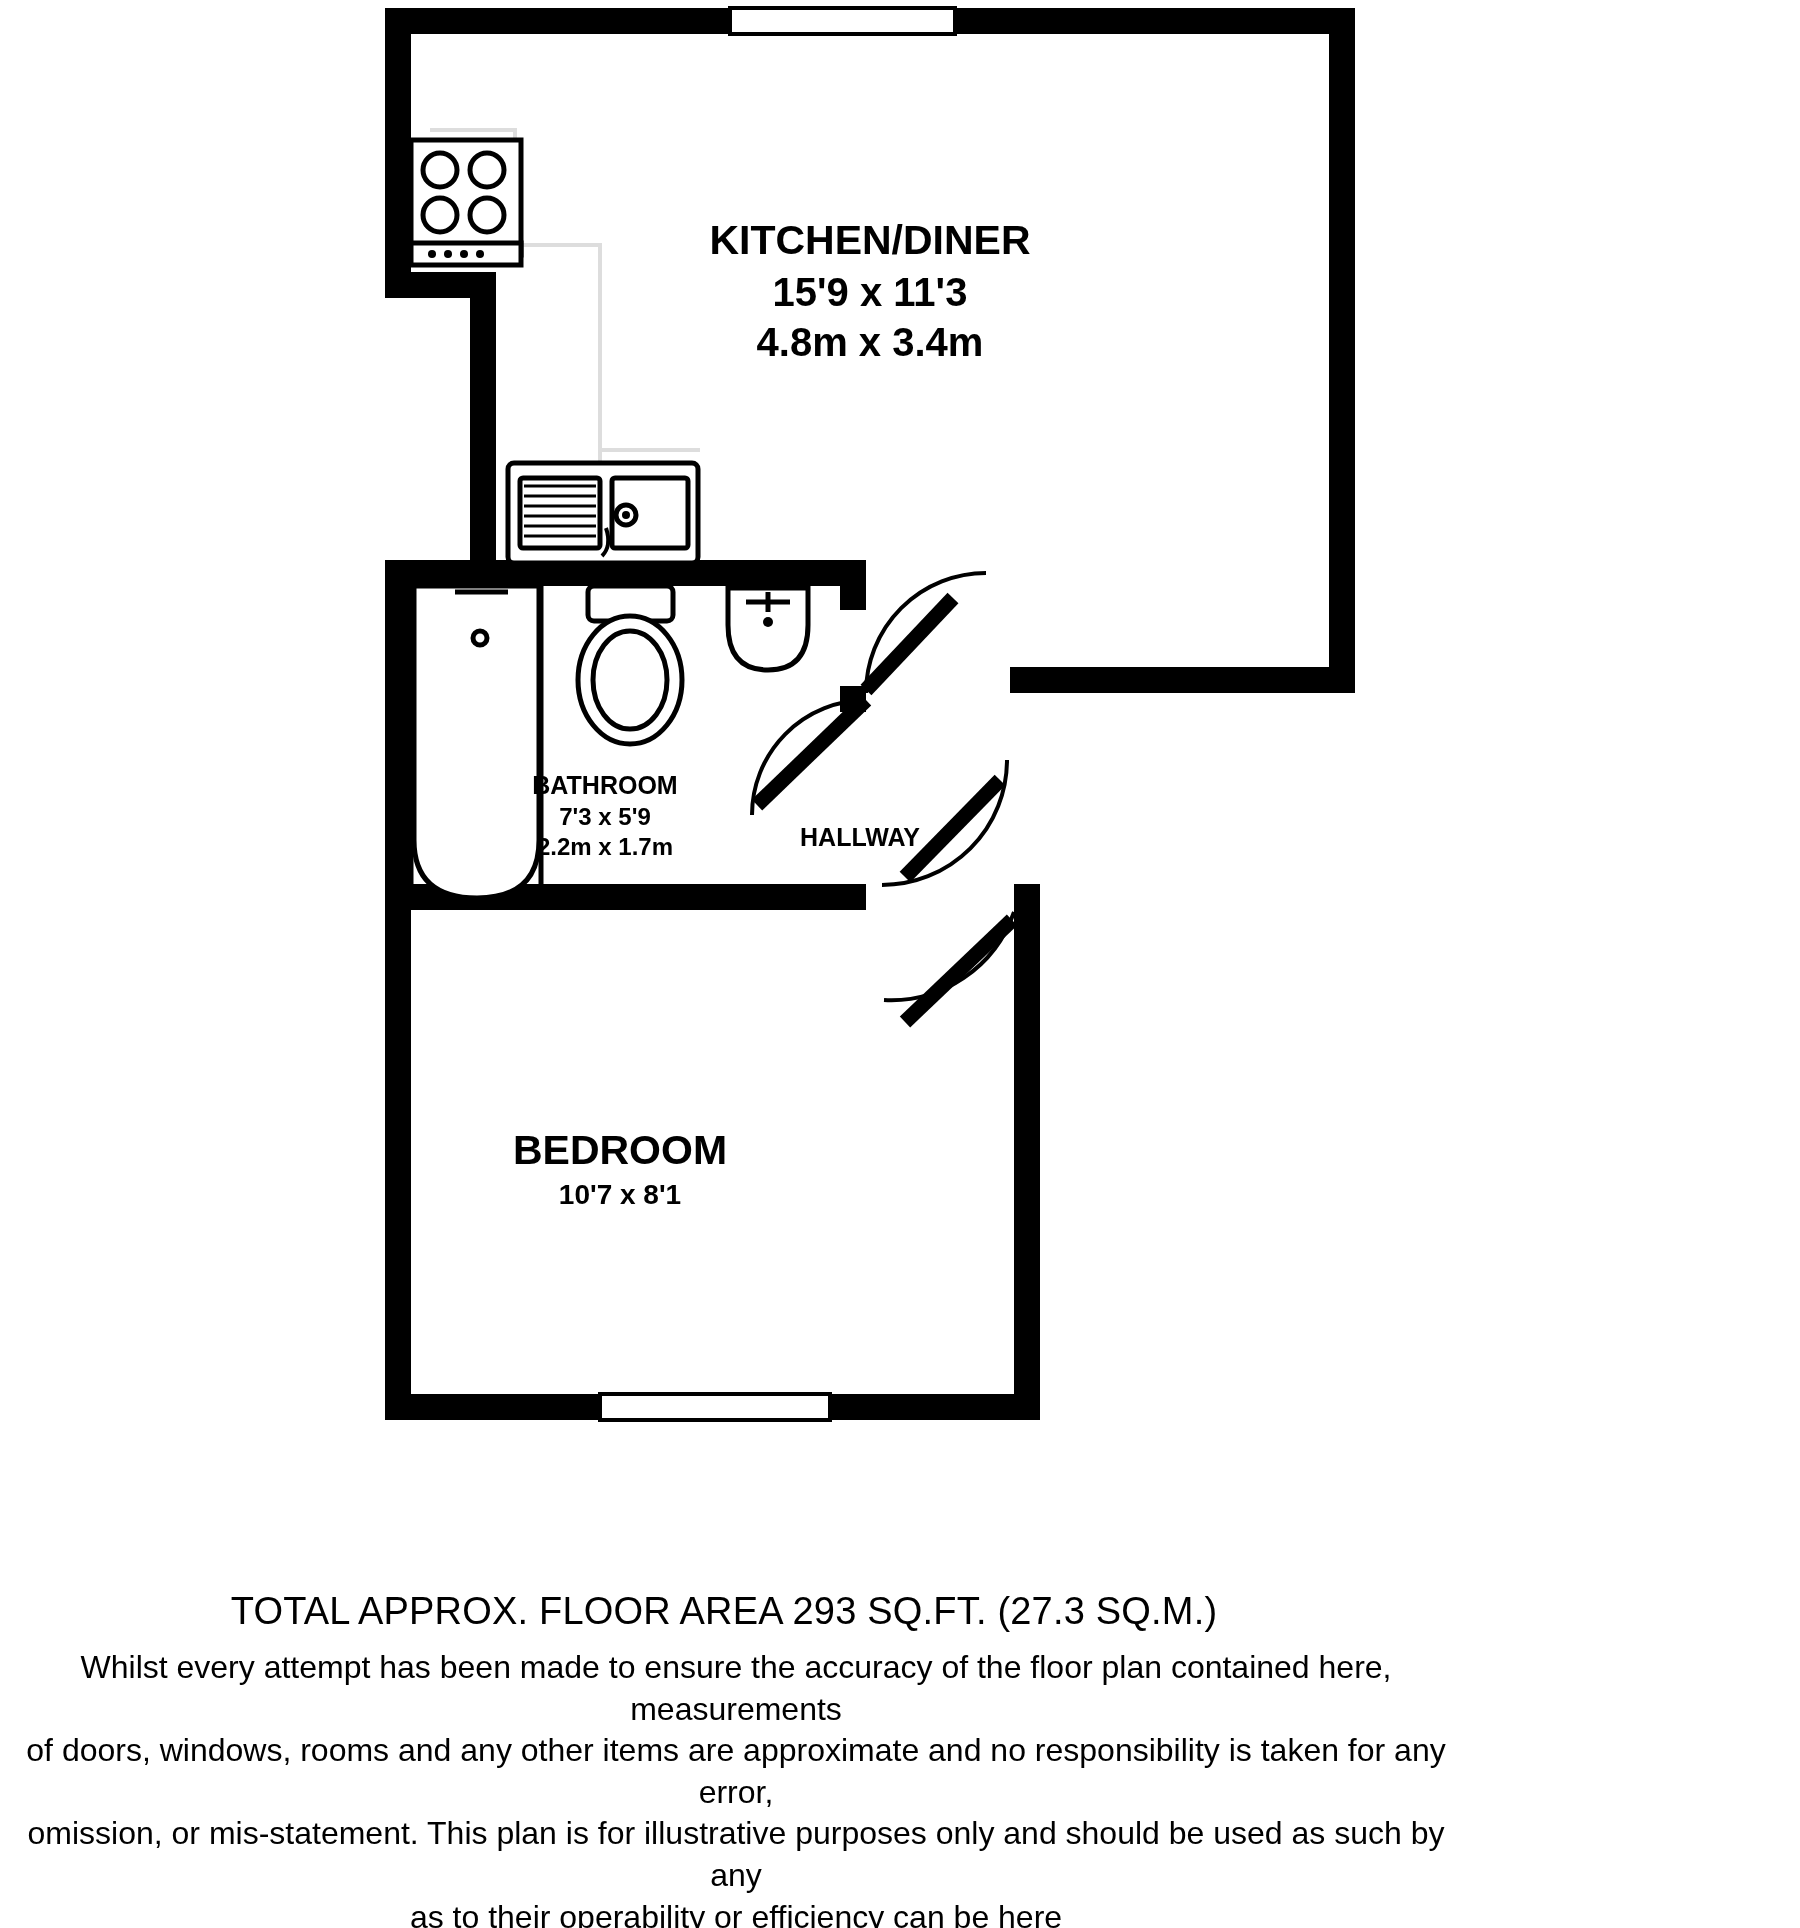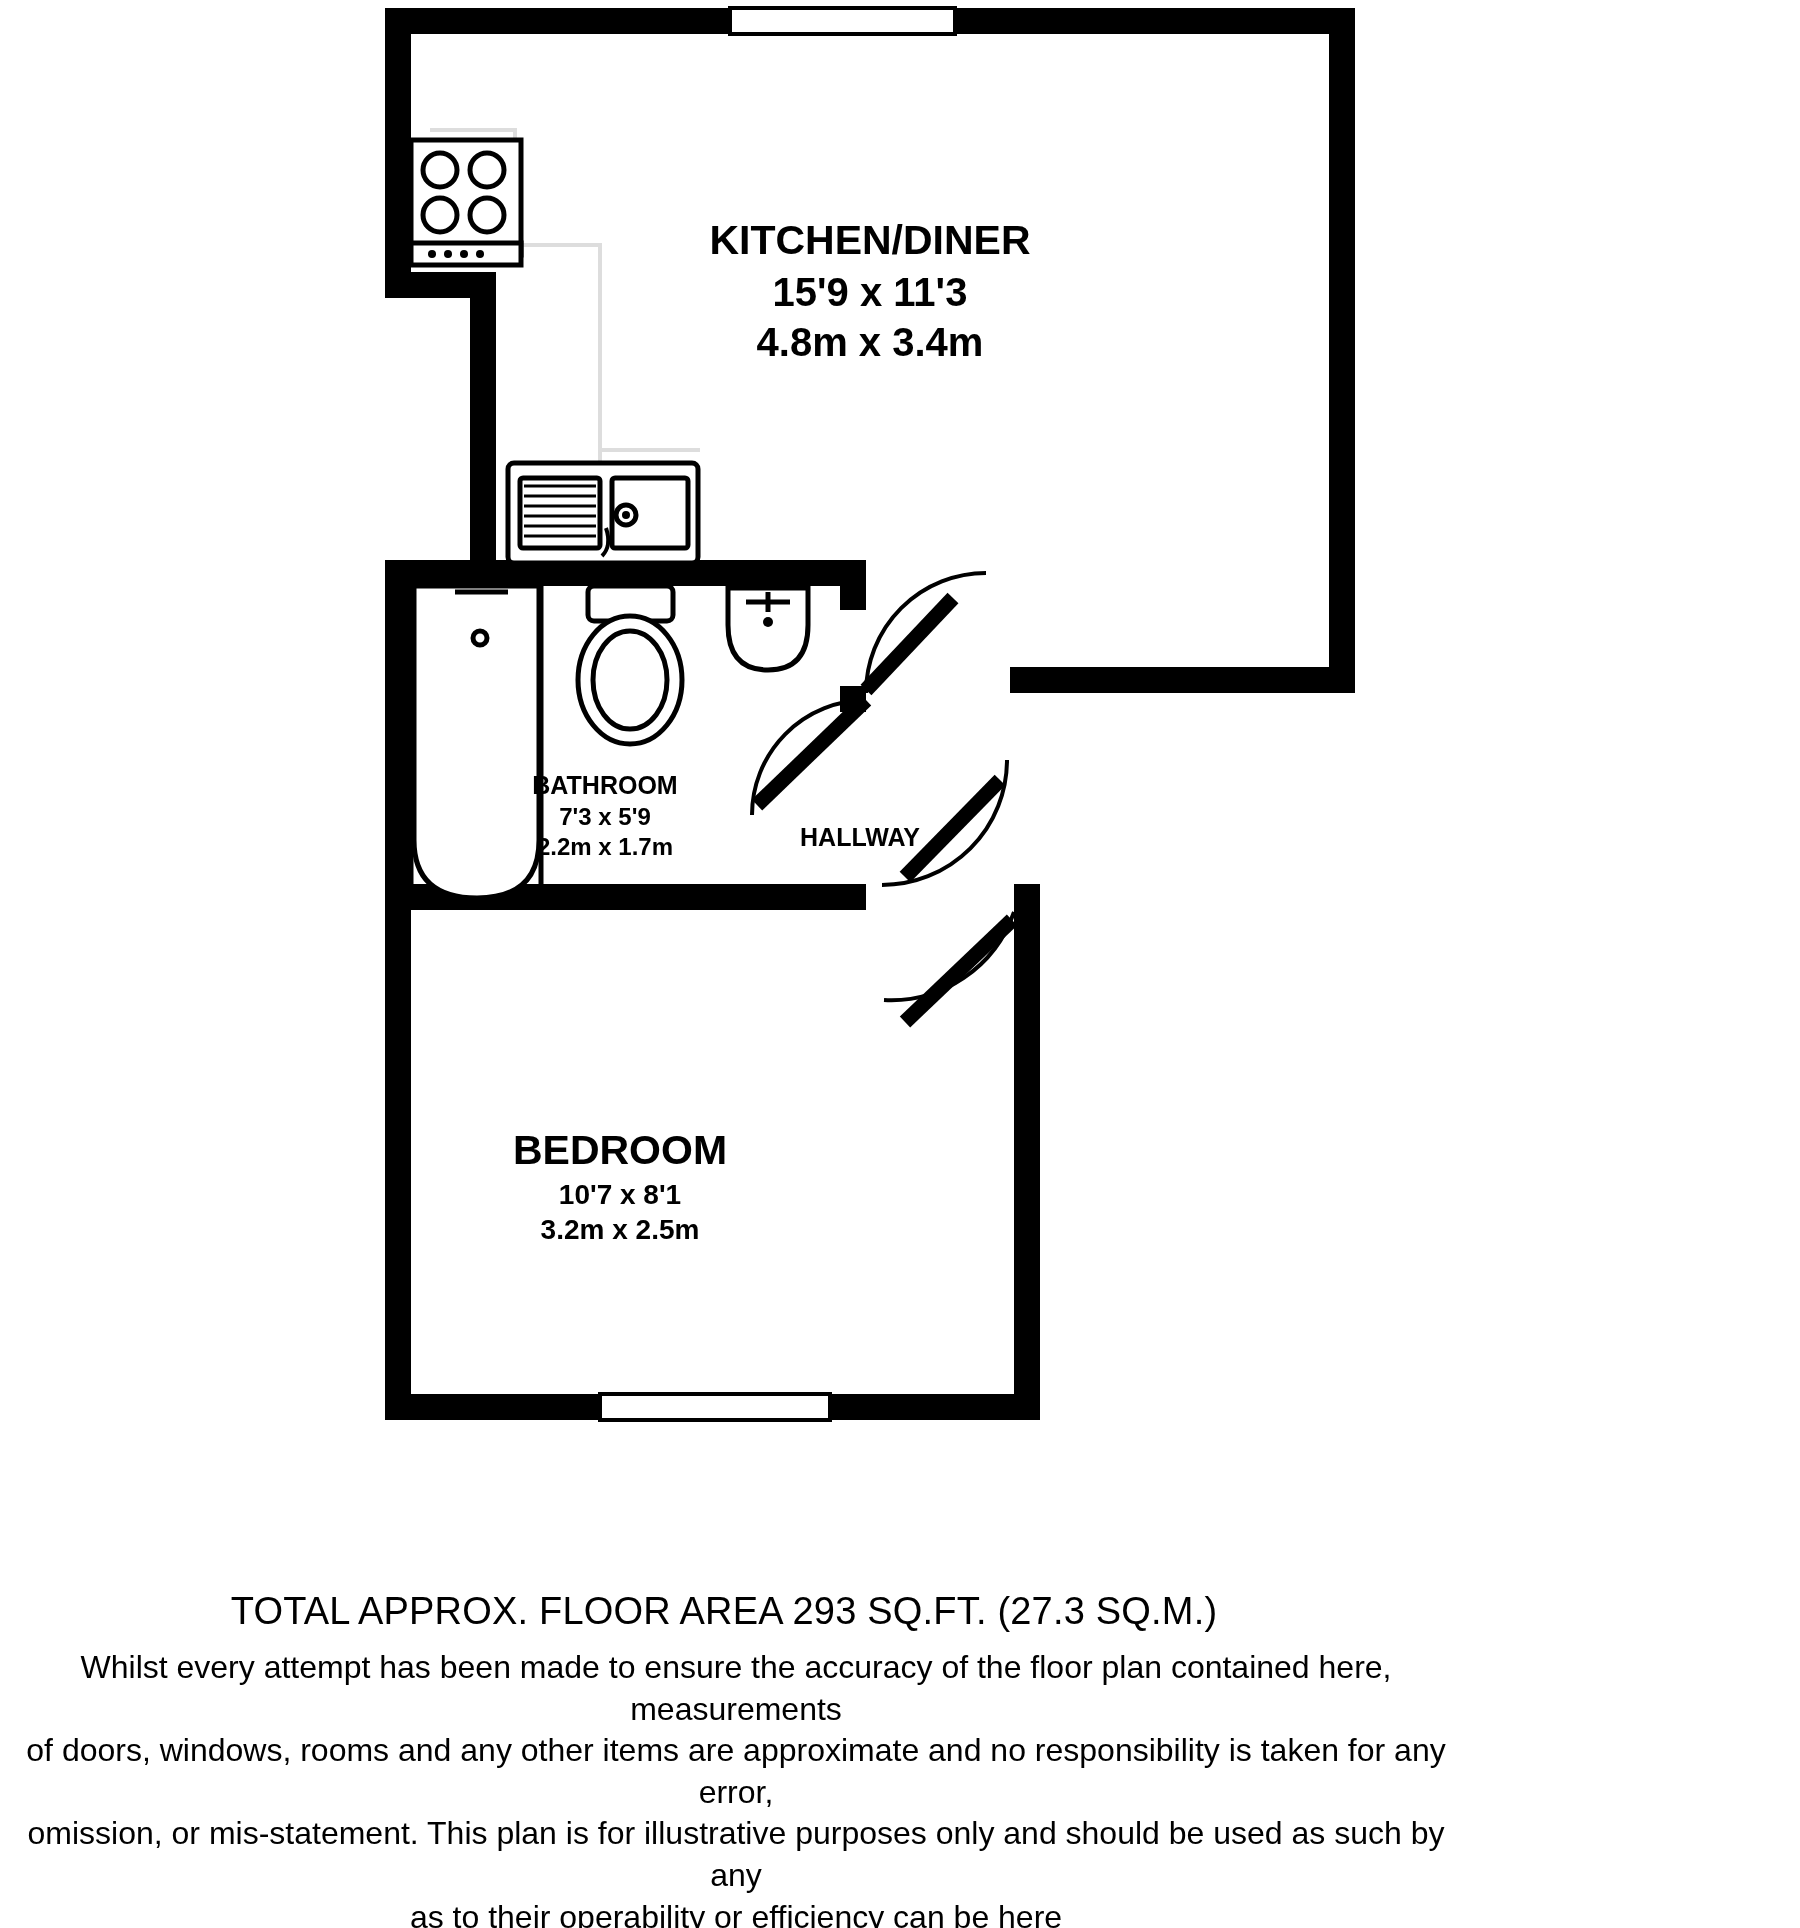--- a/index.html
+++ b/index.html
@@ -225,21 +225,20 @@
     <div class="dim">2.2m x 1.7m</div>
   </div>
 
   <div class="room-label" id="hallway-label">
     <div>HALLWAY</div>
   </div>
 
   <div class="room-label" id="bedroom-label">
     <div>BEDROOM</div>
     <div class="dim">10'7 x 8'1</div>
-    <div class="dim">3.2m x 2.5m</div>
   </div>
 
 </div>
 
 <div id="footer">
   <div id="total-area">TOTAL APPROX. FLOOR AREA 293 SQ.FT. (27.3 SQ.M.)</div>
   <div class="disclaimer-line">Whilst every attempt has been made to ensure the accuracy of the floor plan contained here, measurements</div>
   <div class="disclaimer-line">of doors, windows, rooms and any other items are approximate and no responsibility is taken for any error,</div>
   <div class="disclaimer-line">omission, or mis-statement. This plan is for illustrative purposes only and should be used as such by any</div>
   <div class="disclaimer-line">as to their operability or efficiency can be here</div>

